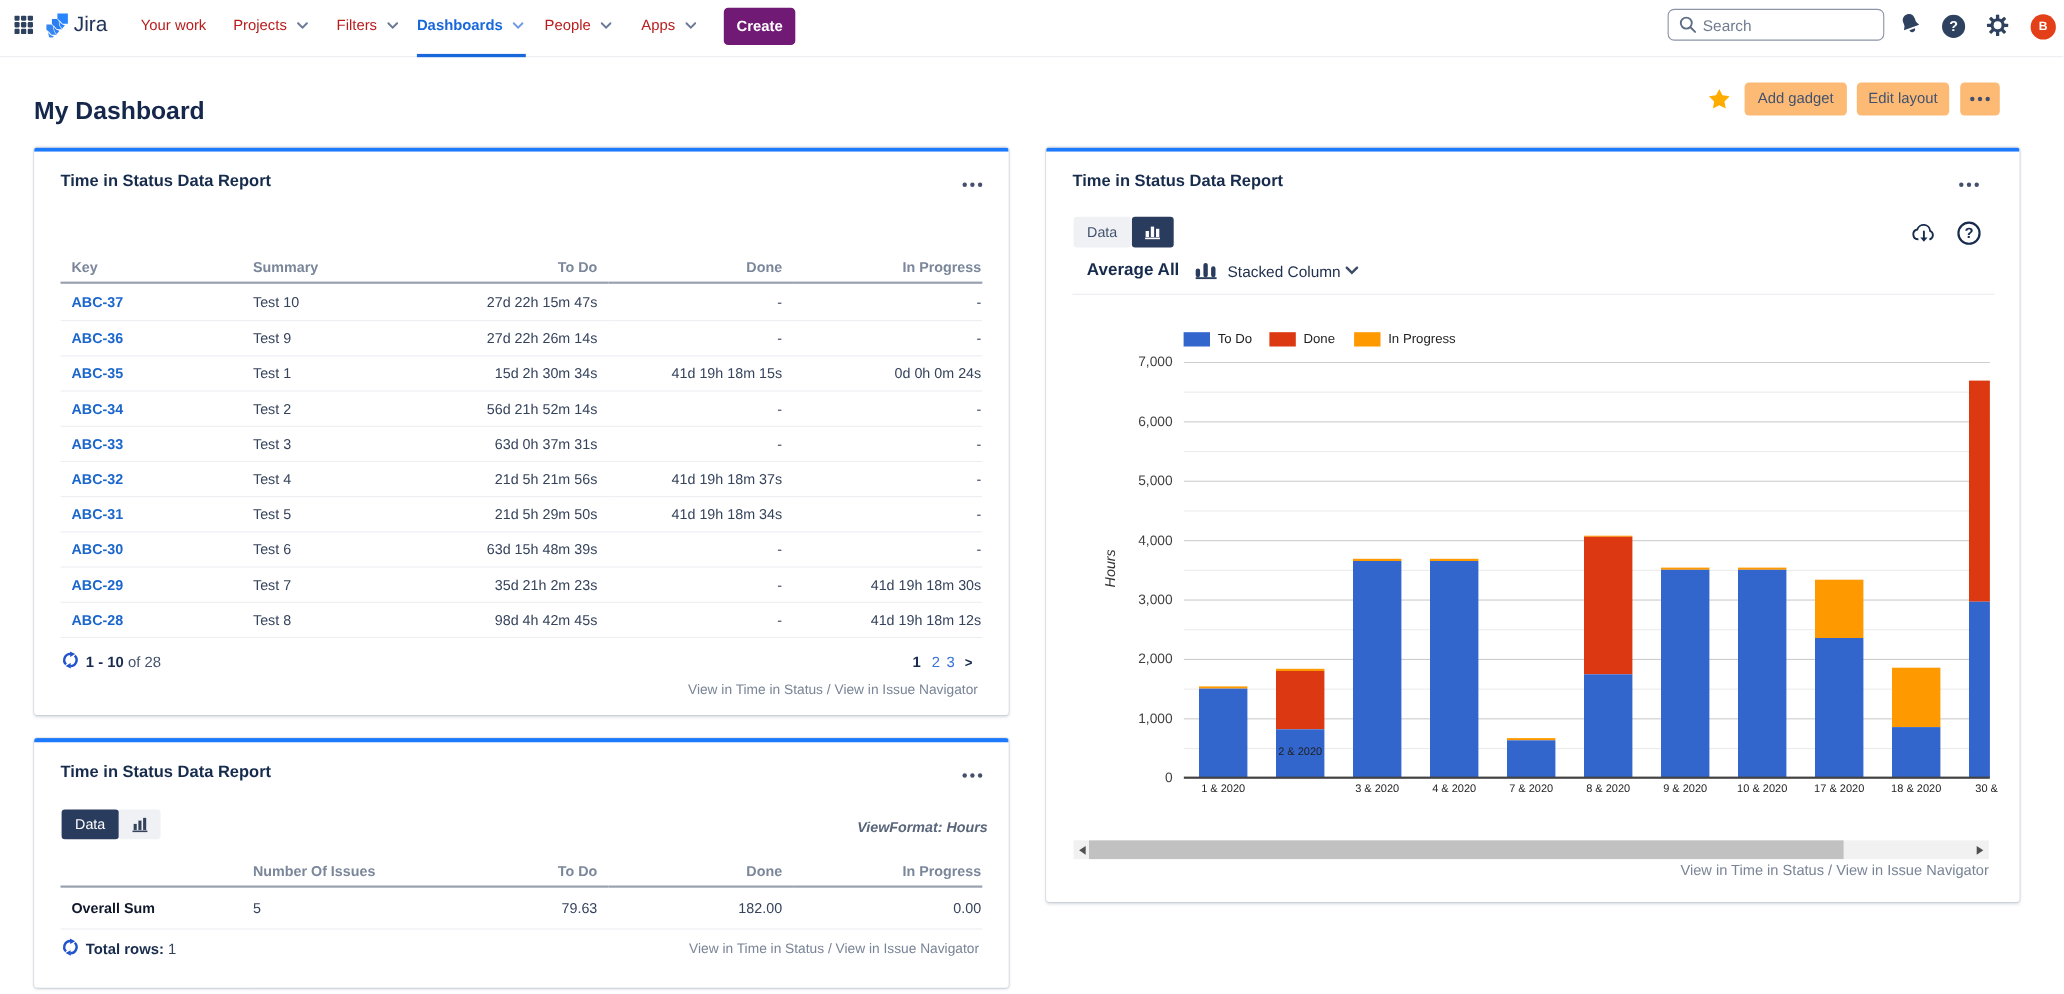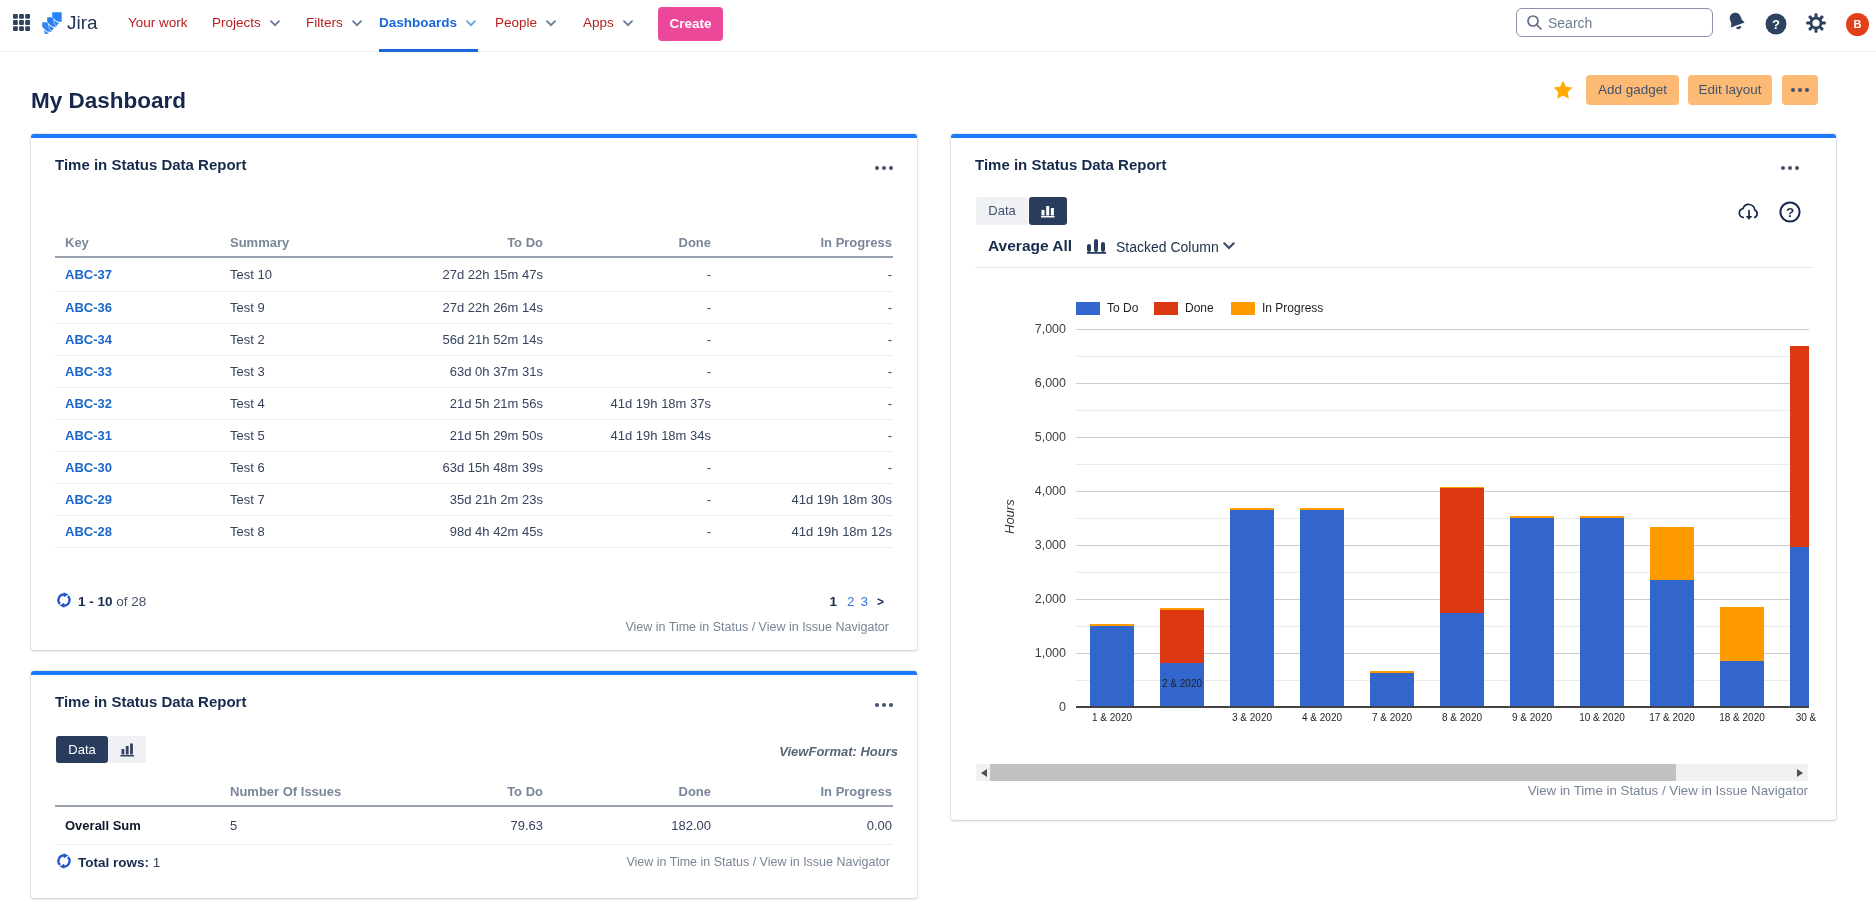--- a/index.html
+++ b/index.html
@@ -5,21 +5,21 @@
 * { margin:0; padding:0; box-sizing:border-box; }
 html,body { width:1876px; height:904px; background:#fff; font-family:"Liberation Sans", sans-serif; overflow:hidden; position:relative; }
 .abs { position:absolute; }
 
 
 #nav { position:absolute; left:0; top:0; width:1876px; height:52px; background:#fff; border-bottom:1px solid #EDEEF1; }
 .navitem { position:absolute; top:0; height:46px; line-height:46px; font-size:13.5px; font-weight:400; color:#b91c1c; white-space:nowrap; }
 .navitem svg { vertical-align:middle; margin-left:9px; }
 #nav-dash { color:#1868DB; }
 #dash-underline { position:absolute; left:379px; top:49px; width:99px; height:3px; background:#1868DB; }
-#createbtn { position:absolute; left:658px; top:7px; width:65px; height:34px; background:#ec4899; border-radius:4px; color:#fff; font-size:13.5px; font-weight:700; text-align:center; line-height:34px; }
+#createbtn { position:absolute; left:658px; top:7px; width:65px; height:34px; background:#701a75; border-radius:4px; color:#fff; font-size:13.5px; font-weight:700; text-align:center; line-height:34px; }
 #searchbox { position:absolute; left:1516px; top:8px; width:197px; height:29px; border:1.5px solid #8A94A6; border-radius:6px; }
 #searchbox span { position:absolute; left:31px; top:6px; font-size:14px; color:#707D92; }
 
 
 #pagetitle { position:absolute; left:31px; top:88px; font-size:22.5px; font-weight:700; color:#15284B; }
 .hbtn { position:absolute; top:75px; height:30px; background:#fdba74; border-radius:4px; color:#42526E; font-size:13.5px; font-weight:500; text-align:center; line-height:30px; }
 
 
 .card { position:absolute; background:#fff; border-top:4px solid #1D7AFC; border-radius:3px; box-shadow:0 0 0 1px rgba(23,43,77,.08), 0 1px 3px rgba(23,43,77,.18); }
 .ctitle { position:absolute; left:24px; font-size:15px; font-weight:700; color:#172B4D; }
@@ -175,20 +175,27 @@
           <td class="r">27d 22h 15m 47s</td>
           <td class="r">-</td>
           <td class="r last">-</td>
         </tr>
       <tr>
           <td class="key">ABC-36</td>
           <td>Test 9</td>
           <td class="r">27d 22h 26m 14s</td>
           <td class="r">-</td>
           <td class="r last">-</td>
+        </tr>
+      <tr>
+          <td class="key">ABC-35</td>
+          <td>Test 1</td>
+          <td class="r">15d 2h 30m 34s</td>
+          <td class="r">41d 19h 18m 15s</td>
+          <td class="r last">0d 0h 0m 24s</td>
         </tr>
       <tr>
           <td class="key">ABC-34</td>
           <td>Test 2</td>
           <td class="r">56d 21h 52m 14s</td>
           <td class="r">-</td>
           <td class="r last">-</td>
         </tr>
       <tr>
           <td class="key">ABC-33</td>

